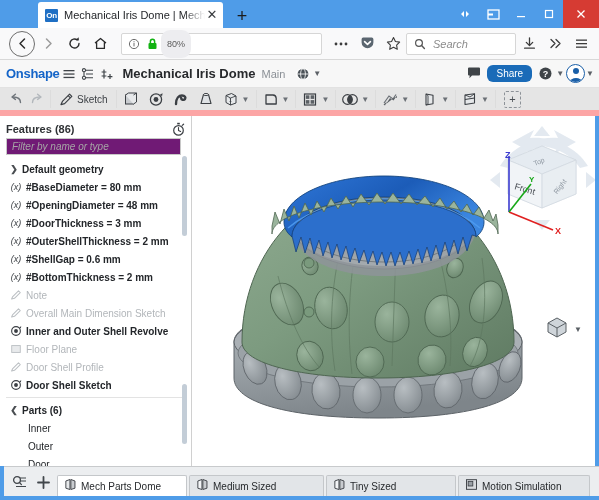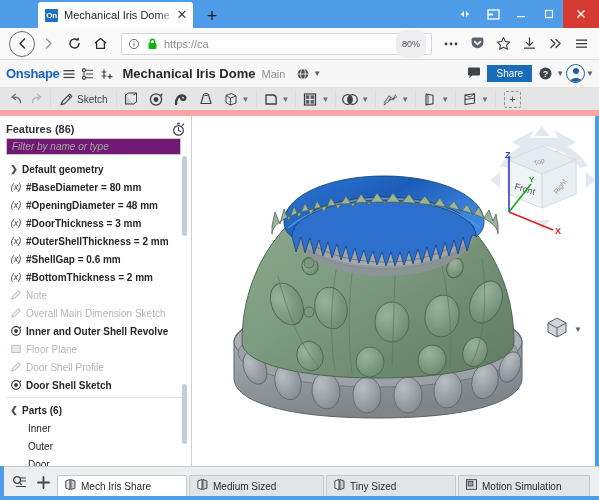--- a/index.html
+++ b/index.html
@@ -11,21 +11,21 @@
   }
   .app{position:relative;width:599px;height:500px;overflow:hidden;}
 
   
   .titlebar{
     position:absolute;left:0;top:0;width:599px;height:28px;
     background:#4f9ce8;
   }
   .tabstrip{position:absolute;left:0;top:0;height:28px;display:flex;align-items:flex-end;}
   .tab{
-    margin-left:38px;height:26px;width:155px;background:#ffffff;
+    margin-left:38px;height:26px;width:185px;background:#ffffff;
     border-radius:3px 3px 0 0;display:flex;align-items:center;
     padding:0 4px 0 7px;box-sizing:border-box;
   }
   .favicon{
     width:13px;height:13px;background:#1f6fc4;color:#fff;
     font-size:8px;line-height:13px;text-align:center;font-weight:bold;
     border-radius:1px;flex:0 0 auto;letter-spacing:-0.4px;
   }
   .tab-title{
     font-size:11px;color:#24262a;margin-left:6px;
@@ -91,21 +91,21 @@
     display:flex;align-items:center;box-sizing:border-box;
   }
   .oslogo{
     font-size:13px;font-weight:bold;color:#1464c8;margin-left:6px;letter-spacing:-0.3px;
   }
   .osicon{width:19px;height:22px;display:flex;align-items:center;justify-content:center;color:#3f4448;}
   .ostitle{font-size:13px;font-weight:bold;color:#27292c;margin-left:6px;white-space:nowrap;}
   .ossub{font-size:11px;color:#8b9096;margin-left:6px;}
   .osspacer{flex:1 1 auto;}
   .sharebtn{
-    background:#1a6bb8;color:#fff;font-size:10px;border-radius:0;
+    background:#1a6bb8;color:#fff;font-size:10px;border-radius:6px;
     padding:3px 9px;margin:0 4px;cursor:pointer;
   }
   .avatar{
     width:17px;height:17px;border-radius:50%;border:1.4px solid #1a5fa8;
     position:relative;overflow:hidden;background:#fff;
   }
   .avatar:after{
     content:"";position:absolute;left:50%;top:2.5px;transform:translateX(-50%);
     width:6px;height:6px;border-radius:50%;background:#1a5fa8;
   }
@@ -270,21 +270,20 @@
             <rect x="5.5" y="5" width="1" height="3.4" fill="#6d6d6d"></rect>
             <rect x="5.5" y="3.2" width="1" height="1.1" fill="#6d6d6d"></rect>
           </svg>
       </div>
       <div class="u-ico">
         <svg width="11" height="12" viewBox="0 0 11 12">
             <rect x="1.5" y="5" width="8" height="6" rx="1" fill="#12b212"></rect>
             <path d="M3.4 5 L3.4 3.4 A2.1 2.1 0 0 1 7.6 3.4 L7.6 5" fill="none" stroke="#12b212" stroke-width="1.5"></path>
           </svg>
       </div>
-      <div class="url-text">https://ca</div>
       <div class="zoombadge">80%</div>
     </div>
 
     <div class="navbtn">
       <svg width="16" height="6" viewBox="0 0 16 6">
           <circle cx="3" cy="3" r="1.4" fill="#3c3c3c"></circle>
           <circle cx="8" cy="3" r="1.4" fill="#3c3c3c"></circle>
           <circle cx="13" cy="3" r="1.4" fill="#3c3c3c"></circle>
         </svg>
     </div>
@@ -293,20 +292,29 @@
           <path d="M1.6 3.2 A1.6 1.6 0 0 1 3.2 1.6 L11.8 1.6 A1.6 1.6 0 0 1 13.4 3.2 L13.4 6.4 A5.9 5.9 0 0 1 1.6 6.4 Z" fill="#5b6670"></path>
           <path d="M4.6 5.6 L7.5 8.3 L10.4 5.6" fill="none" stroke="#fff" stroke-width="1.6" stroke-linecap="round" stroke-linejoin="round"></path>
         </svg>
     </div>
     <div class="navbtn">
       <svg width="15" height="15" viewBox="0 0 15 15">
           <path d="M7.5 1.6 L9.4 5.5 L13.6 6.1 L10.6 9.1 L11.3 13.3 L7.5 11.3 L3.7 13.3 L4.4 9.1 L1.4 6.1 L5.6 5.5 Z" fill="none" stroke="#3c3c3c" stroke-width="1.1" stroke-linejoin="round"></path>
         </svg>
     </div>
 
+    <div class="searchbar">
+      <div class="u-ico">
+        <svg width="12" height="12" viewBox="0 0 12 12">
+            <circle cx="5" cy="5" r="3.4" fill="none" stroke="#555" stroke-width="1.2"></circle>
+            <path d="M7.6 7.6 L10.4 10.4" stroke="#555" stroke-width="1.4" stroke-linecap="round"></path>
+          </svg>
+      </div>
+      <div class="search-ph">Search</div>
+    </div>
 
     <div class="navbtn">
       <svg width="15" height="15" viewBox="0 0 15 15">
           <path d="M7.5 1.8 L7.5 9.4 M4.3 6.4 L7.5 9.6 L10.7 6.4 M2.6 12.2 L12.4 12.2" fill="none" stroke="#3c3c3c" stroke-width="1.3" stroke-linecap="round" stroke-linejoin="round"></path>
         </svg>
     </div>
     <div class="navbtn">
       <svg width="15" height="15" viewBox="0 0 15 15">
           <path d="M3 3.5 L7 7.5 L3 11.5 M8 3.5 L12 7.5 L8 11.5" fill="none" stroke="#3c3c3c" stroke-width="1.3" stroke-linecap="round" stroke-linejoin="round"></path>
         </svg>
@@ -774,21 +782,21 @@
         </svg>
     </div>
 
     <div class="btab active" style="width:130px;">
       <span>
         <svg width="13" height="13" viewBox="0 0 14 14">
             <path d="M2 3.2 L6.4 1.6 L6.4 12.4 L2 11 Z" fill="#e8eaec" stroke="#3b3f44" stroke-width="1"></path>
             <path d="M7.4 1.6 L11.8 3.2 L11.8 11 L7.4 12.4 Z" fill="#c9ccd0" stroke="#3b3f44" stroke-width="1"></path>
           </svg>
       </span>
-      <span class="bt-lbl">Mech Iris Share</span>
+      <span class="bt-lbl">Mech Parts Dome</span>
     </div>
     <div class="btab" style="width:135px;">
       <span>
         <svg width="13" height="13" viewBox="0 0 14 14">
             <path d="M2 3.2 L6.4 1.6 L6.4 12.4 L2 11 Z" fill="#f2f4f6" stroke="#3b3f44" stroke-width="1"></path>
             <path d="M7.4 1.6 L11.8 3.2 L11.8 11 L7.4 12.4 Z" fill="#c9ccd0" stroke="#3b3f44" stroke-width="1"></path>
           </svg>
       </span>
       <span class="bt-lbl">Medium Sized</span>
     </div>

